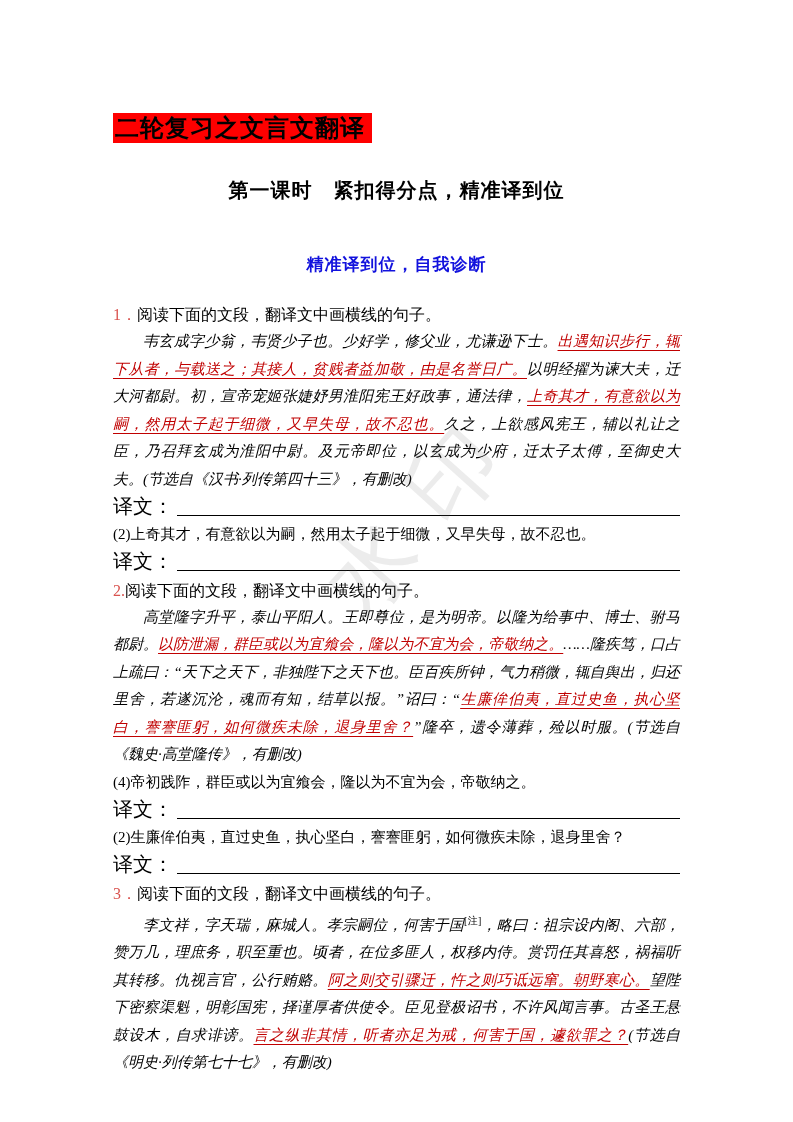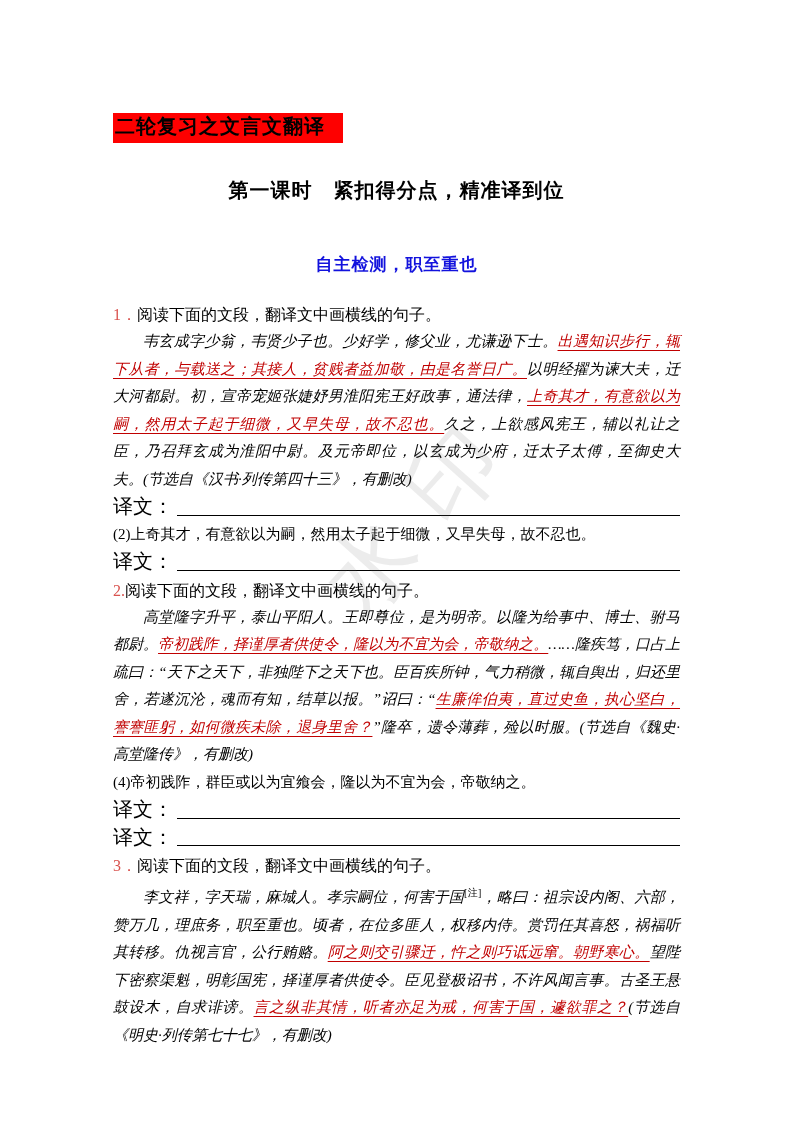--- a/index.html
+++ b/index.html
@@ -26,25 +26,24 @@
     white-space: nowrap;
     pointer-events: none;
     font-family: "Liberation Serif", "DejaVu Serif", serif;
   }
   .doc-title-wrap { margin-bottom: 34px; }
   .doc-title {
     display: inline-block;
     background: #fe0000;
     color: #000;
     font-weight: bold;
-    font-size: 20px;
+    font-size: 24px;
     line-height: 28px;
-    padding: 1px 18px 1px 2px;
+    padding: 1px 7px 1px 2px;
     letter-spacing: 1px;
-    font-family: Liberation Mono, monospace;
   }
   .lesson-title {
     text-align: center;
     font-weight: bold;
     font-size: 20px;
     letter-spacing: 1px;
     margin-bottom: 49px;
   }
   .section-title {
     text-align: center;
@@ -91,21 +90,21 @@
 <div class="page">
 
   <div class="watermark">水印</div>
 
   <div class="doc-title-wrap">
     <span class="doc-title">二轮复习之文言文翻译</span>
   </div>
 
   <div class="lesson-title">第一课时　紧扣得分点，精准译到位</div>
 
-  <div class="section-title">自主检测，职至重也</div>
+  <div class="section-title">精准译到位，自我诊断</div>
 
   <div class="exercise">
     <div class="instr">
       <span class="ex-num">1．</span><span>阅读下面的文段，翻译文中画横线的句子。</span>
     </div>
     <div class="passage">
       <span>韦玄成字少翁，韦贤少子也。少好学，修父业，尤谦逊下士。</span><span class="seg-red">出遇知识步行，辄下从者，与载送之；其接人，贫贱者益加敬，由是名誉日广。</span><span>以明经擢为谏大夫，迁大河都尉。初，宣帝宠姬张婕妤男淮阳宪王好政事，通法律，</span><span class="seg-red">上奇其才，有意欲以为嗣，然用太子起于细微，又早失母，故不忍也。</span><span>久之，上欲感风宪王，辅以礼让之臣，乃召拜玄成为淮阳中尉。及元帝即位，以玄成为少府，迁太子太傅，至御史大夫。(节选自《汉书·列传第四十三》，有删改)</span>
     </div>
     <div class="trans-row">
       <span>译文：</span>
@@ -116,27 +115,28 @@
       <span>译文：</span>
       <span class="trans-rule"></span>
     </div>
   </div>
 
   <div class="exercise">
     <div class="instr">
       <span class="ex-num">2.</span><span>阅读下面的文段，翻译文中画横线的句子。</span>
     </div>
     <div class="passage">
-      <span>高堂隆字升平，泰山平阳人。王即尊位，是为明帝。以隆为给事中、博士、驸马都尉。</span><span class="seg-red">帝初践阼，择谨厚者供使令，隆以为不宜为会，帝敬纳之。</span><span>……隆疾笃，口占上疏曰：“天下之天下，非独陛下之天下也。臣百疾所钟，气力稍微，辄自舆出，归还里舍，若遂沉沦，魂而有知，结草以报。”诏曰：“</span><span class="seg-red">生廉侔伯夷，直过史鱼，执心坚白，謇謇匪躬，如何微疾未除，退身里舍？</span><span>”隆卒，遗令薄葬，殓以时服。(节选自《魏史·高堂隆传》，有删改)</span>
+      <span>高堂隆字升平，泰山平阳人。王即尊位，是为明帝。以隆为给事中、博士、驸马都尉。</span><span class="seg-red">以防泄漏，群臣或以为宜飨会，隆以为不宜为会，帝敬纳之。</span><span>……隆疾笃，口占上疏曰：“天下之天下，非独陛下之天下也。臣百疾所钟，气力稍微，辄自舆出，归还里舍，若遂沉沦，魂而有知，结草以报。”诏曰：“</span><span class="seg-red">生廉侔伯夷，直过史鱼，执心坚白，謇謇匪躬，如何微疾未除，退身里舍？</span><span>”隆卒，遗令薄葬，殓以时服。(节选自《魏史·高堂隆传》，有删改)</span>
     </div>
     <div class="qline">(4)帝初践阼，群臣或以为宜飨会，隆以为不宜为会，帝敬纳之。</div>
     <div class="trans-row">
       <span>译文：</span>
       <span class="trans-rule"></span>
     </div>
+    <div class="qline">(2)生廉侔伯夷，直过史鱼，执心坚白，謇謇匪躬，如何微疾未除，退身里舍？</div>
     <div class="trans-row">
       <span>译文：</span>
       <span class="trans-rule"></span>
     </div>
   </div>
 
   <div class="exercise">
     <div class="instr">
       <span class="ex-num">3．</span><span>阅读下面的文段，翻译文中画横线的句子。</span>
     </div>

